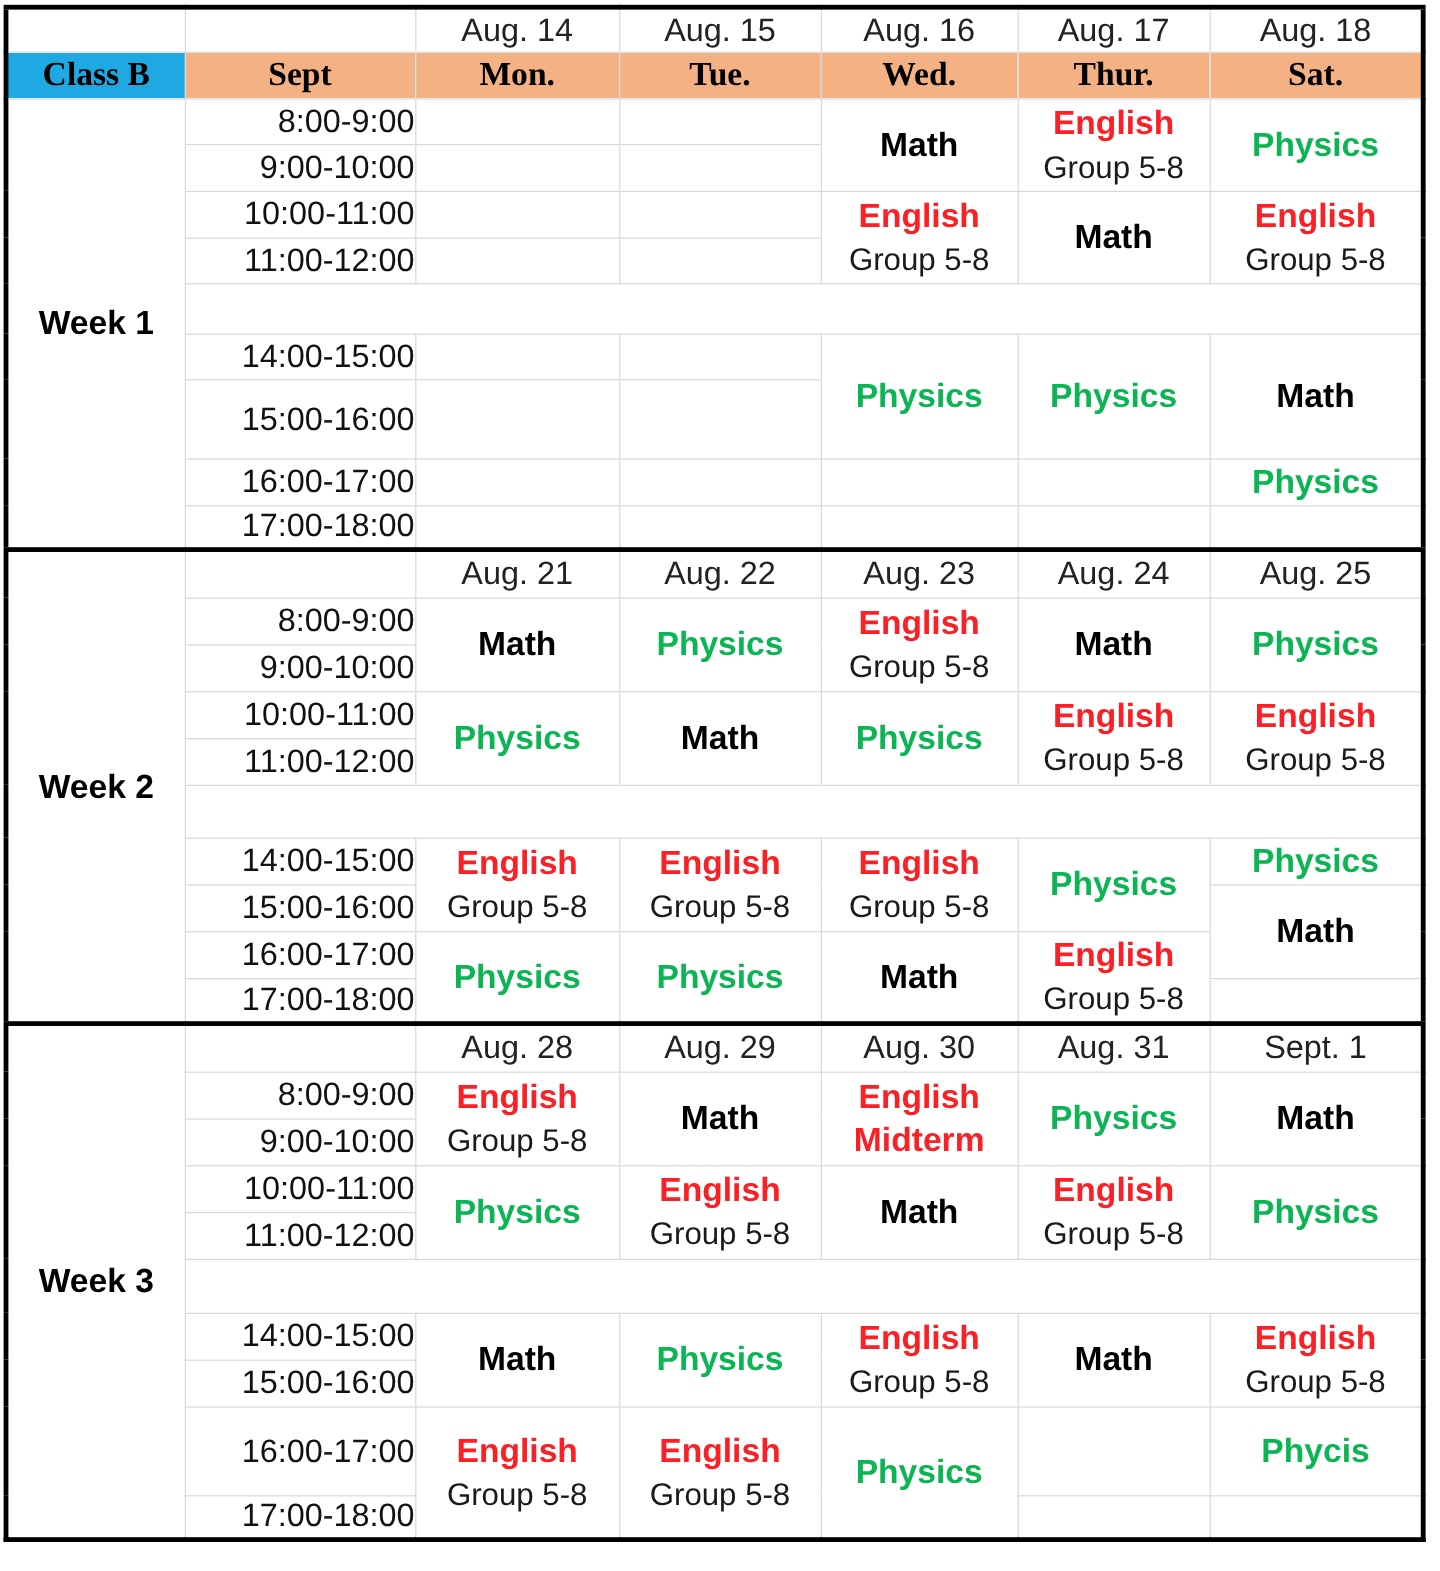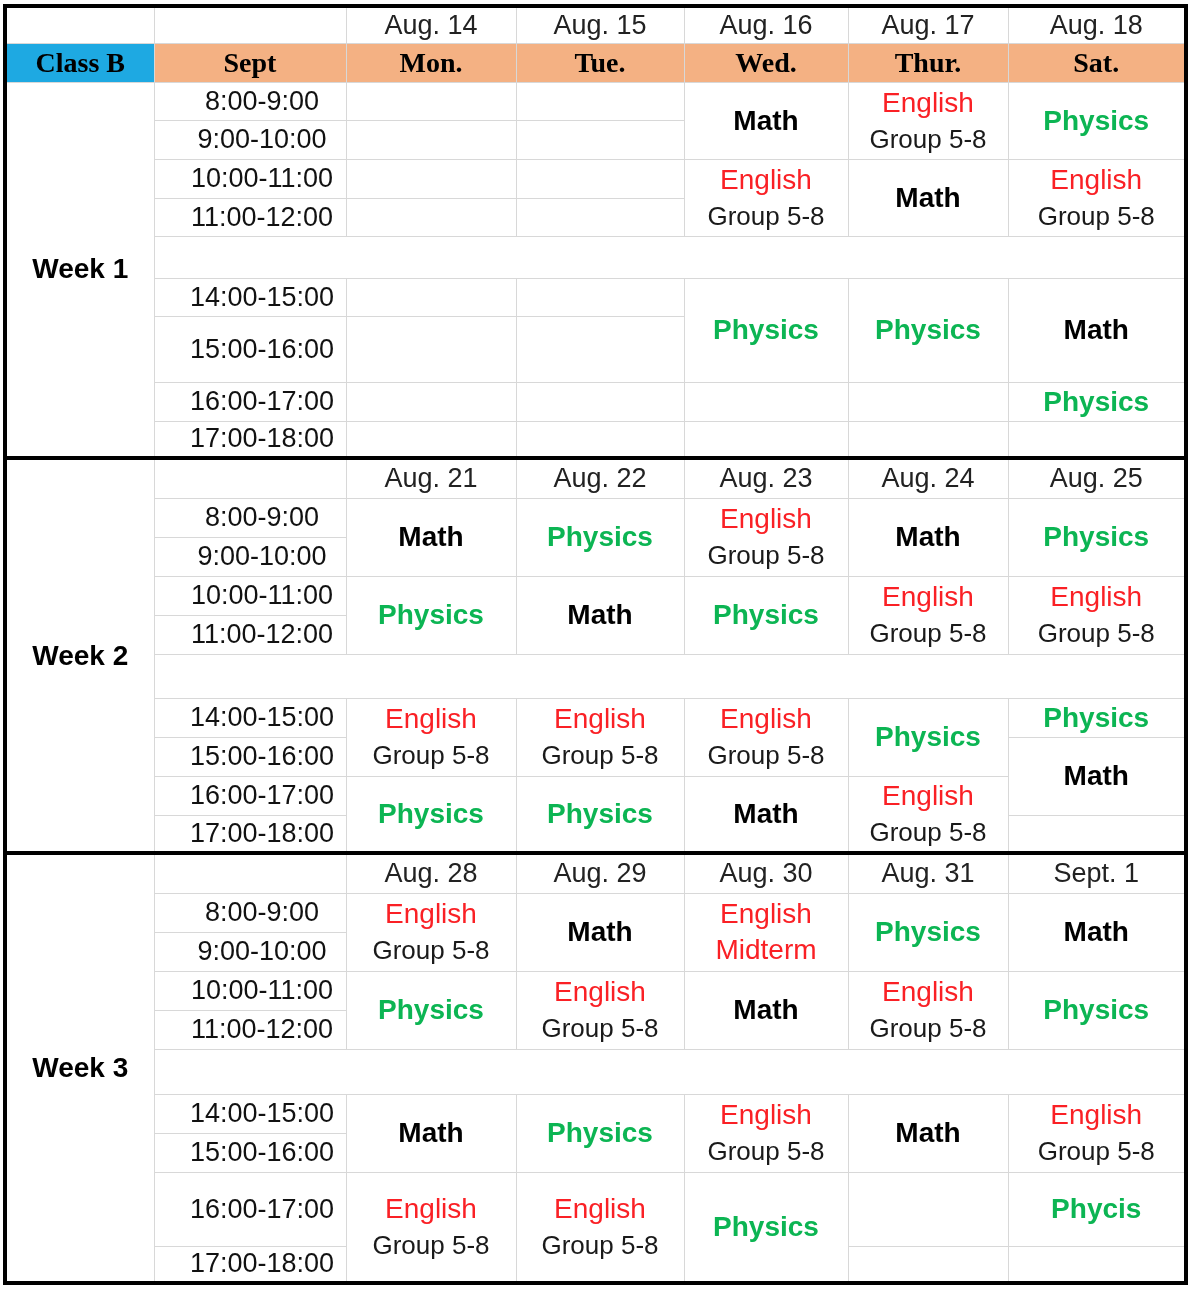--- a/index.html
+++ b/index.html
@@ -13,30 +13,30 @@
     border-collapse:collapse;table-layout:fixed;width:960px;
     border:4px solid #000;background:#fff;
   }
   tbody.week{border-top:4px solid #000;}
   td{
     border:1px solid #d8d8d8;
     text-align:center;vertical-align:middle;
     padding:0;overflow:hidden;
     font-size:27px;color:#1a1a1a;white-space:nowrap;
   }
-  td.time-cell{text-align:center;padding-left:24px;color:#111;}
+  td.time-cell{text-align:right;padding-left:24px;color:#111;}
   td.date-cell{color:#222;}
   td.day-cell{background:var(--header-bg);font-weight:700;font-size:28px;color:#000;}
   td.classb-cell{background:var(--class-bg);font-weight:700;font-size:28px;color:#000;}
   td.week-cell{font-weight:700;font-size:28px;color:#000;background:#fff;}
   td.gap-cell{background:#fff;}
   .ln{line-height:36px;}
   .ln-math{color:#000;font-weight:700;font-size:28px;}
   .ln-physics{color:var(--physics);font-weight:700;font-size:28px;}
-  .ln-english{color:var(--english);font-weight:400;font-size:28px;}
+  .ln-english{color:var(--english);font-weight:700;font-size:28px;}
   .ln-group{color:#1a1a1a;font-weight:400;font-size:26px;}
 </style>
 </head>
 <body>
 
 <div class="canvas">
   <table id="schedule">
     <colgroup>
       <col style="width:149px">
       <col style="width:192px">

